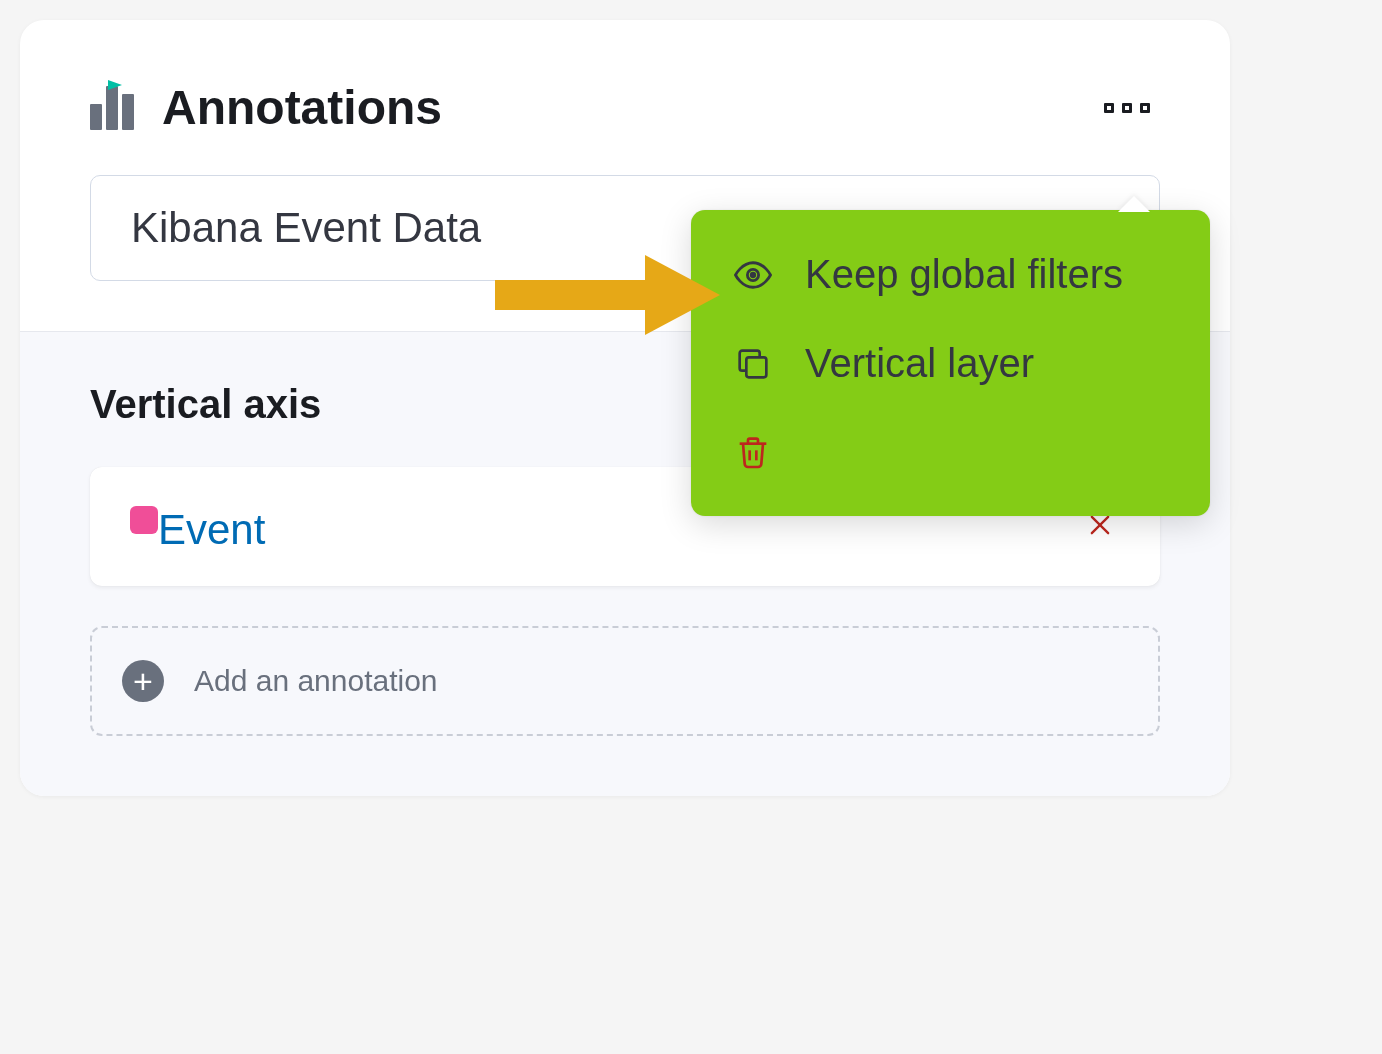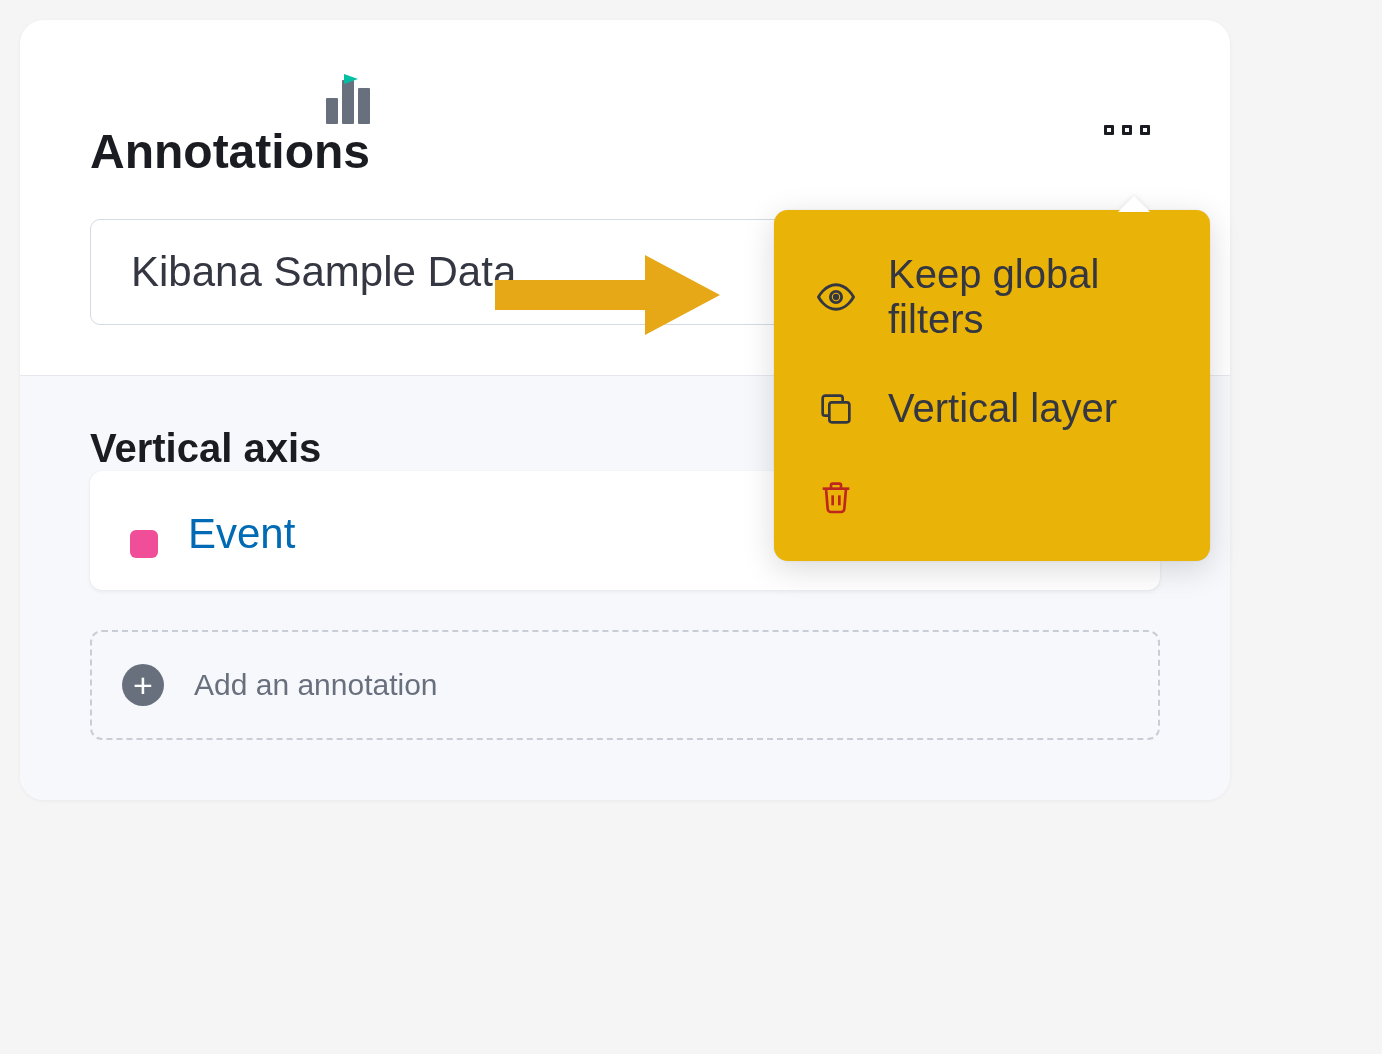--- a/index.html
+++ b/index.html
@@ -18,22 +18,22 @@
     box-shadow: 0 1px 4px rgba(0,0,0,0.05);
   }
   .panel-header {
     padding: 60px 70px 40px 70px;
     display: flex;
     align-items: center;
     justify-content: space-between;
   }
   .title-group {
     display: flex;
-    align-items: flex-end;
-    flex-direction: column;
+    align-items: center;
+    gap: 28px;
   }
   .panel-title {
     font-size: 48px;
     font-weight: 700;
     color: #1a1c21;
   }
   .chart-icon {
     display: inline-flex;
     align-items: flex-end;
     gap: 4px;
@@ -82,35 +82,35 @@
   .lower {
     background: #f7f8fc;
     border-top: 1px solid #e6e8ee;
     border-radius: 0 0 24px 24px;
     padding: 50px 70px 60px 70px;
   }
   .section-label {
     font-size: 40px;
     font-weight: 700;
     color: #1a1c21;
+    margin-bottom: 40px;
   }
   .event-row {
     background: #fff;
     border-radius: 12px;
     box-shadow: 0 2px 4px rgba(0,0,0,0.06), 0 0 1px rgba(0,0,0,0.1);
     padding: 32px 40px;
     display: flex;
     align-items: center;
     justify-content: space-between;
     margin-bottom: 40px;
   }
   .event-left {
     display: flex;
-    align-items: flex-end;
-    gap: 30px;
+    align-items: flex-start;
     margin-top: 6px;
   }
   .swatch {
     width: 28px; height: 28px;
     border-radius: 6px;
     background: #f04e98;
   }
   .event-label {
     font-size: 42px;
     color: #006bb4;
@@ -142,22 +142,22 @@
   }
   .add-label {
     font-size: 30px;
     color: #69707d;
   }
   
   .popover {
     position: absolute;
     top: 190px;
     right: 20px;
-    width: 436px;
-    background: #eab308;
+    width: 519px;
+    background: #84cc16;
     border-radius: 14px;
     box-shadow: 0 8px 32px rgba(0,0,0,0.15), 0 0 2px rgba(0,0,0,0.1);
     padding: 20px 0;
     z-index: 10;
   }
   .popover::before {
     content: "";
     position: absolute;
     top: -14px;
     right: 60px;
@@ -208,21 +208,21 @@
     </div>
     <div class="more-btn">
       <span></span>
         <span></span>
         <span></span>
     </div>
   </div>
 
   <div class="data-source-row">
     <div class="data-source">
-      <span>Kibana Sample Data</span>
+      <span>Kibana Event Data</span>
     </div>
   </div>
 
   <div class="lower">
     <div class="section-label">Vertical axis</div>
 
     <div class="event-row">
       <div class="event-left">
         <span class="swatch"></span>
         <span class="event-label">Event</span>

